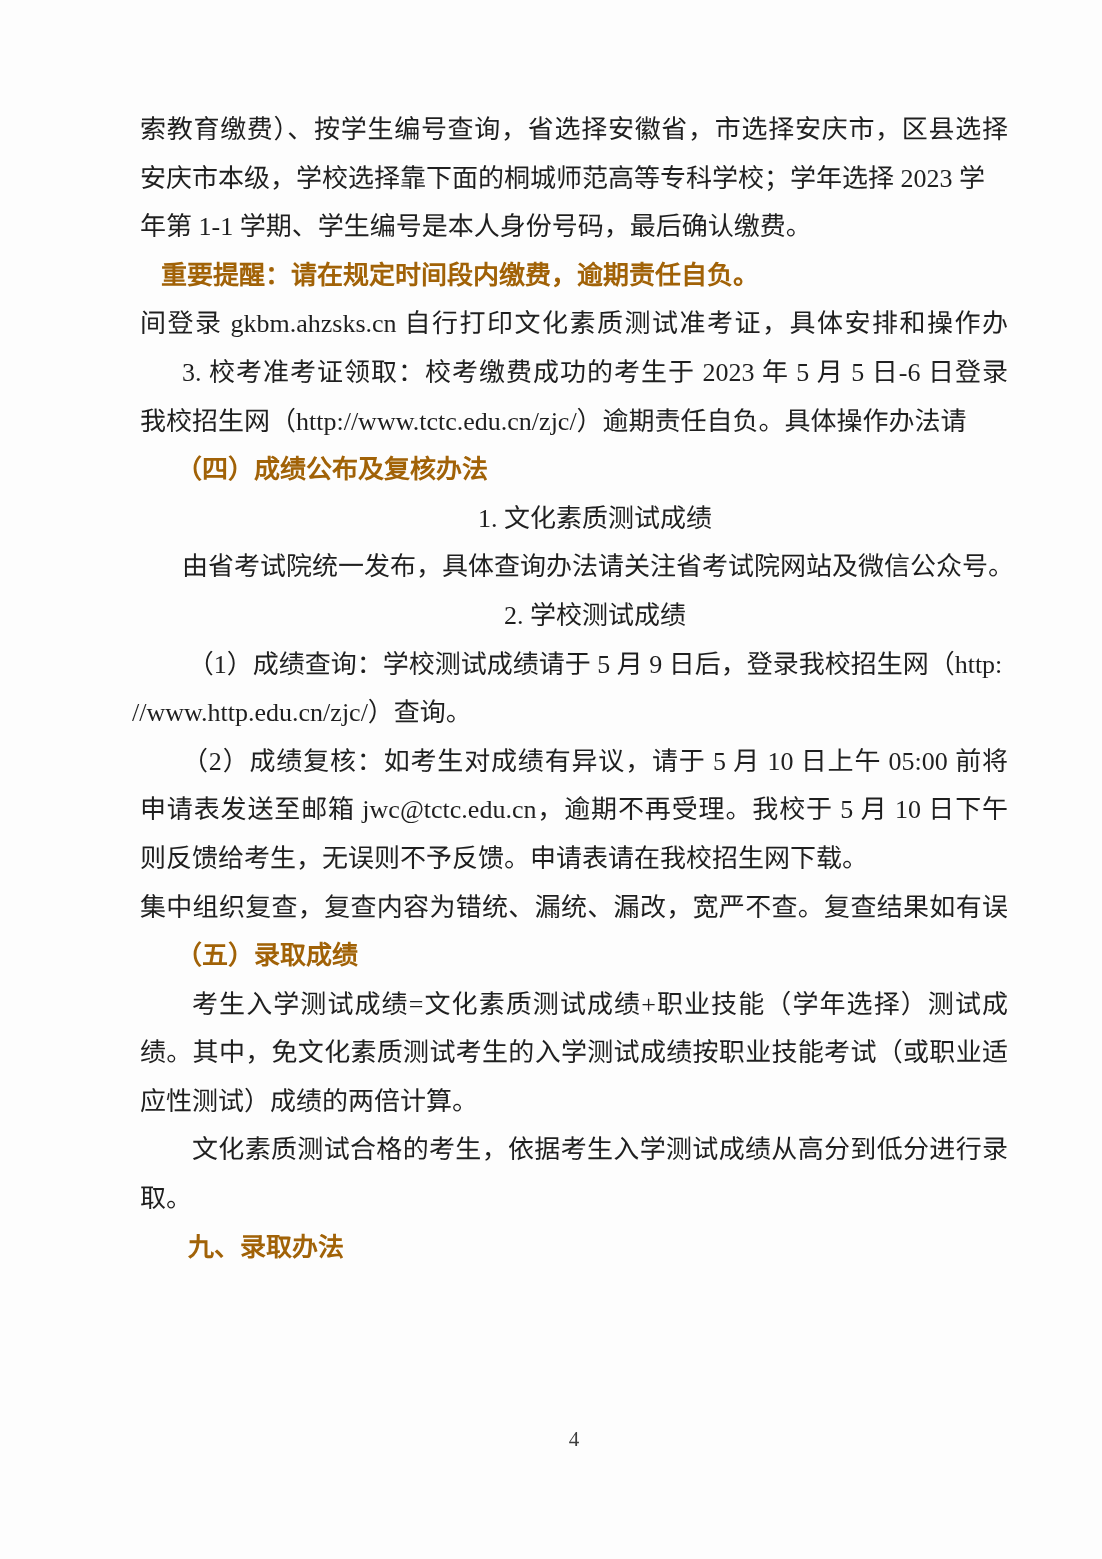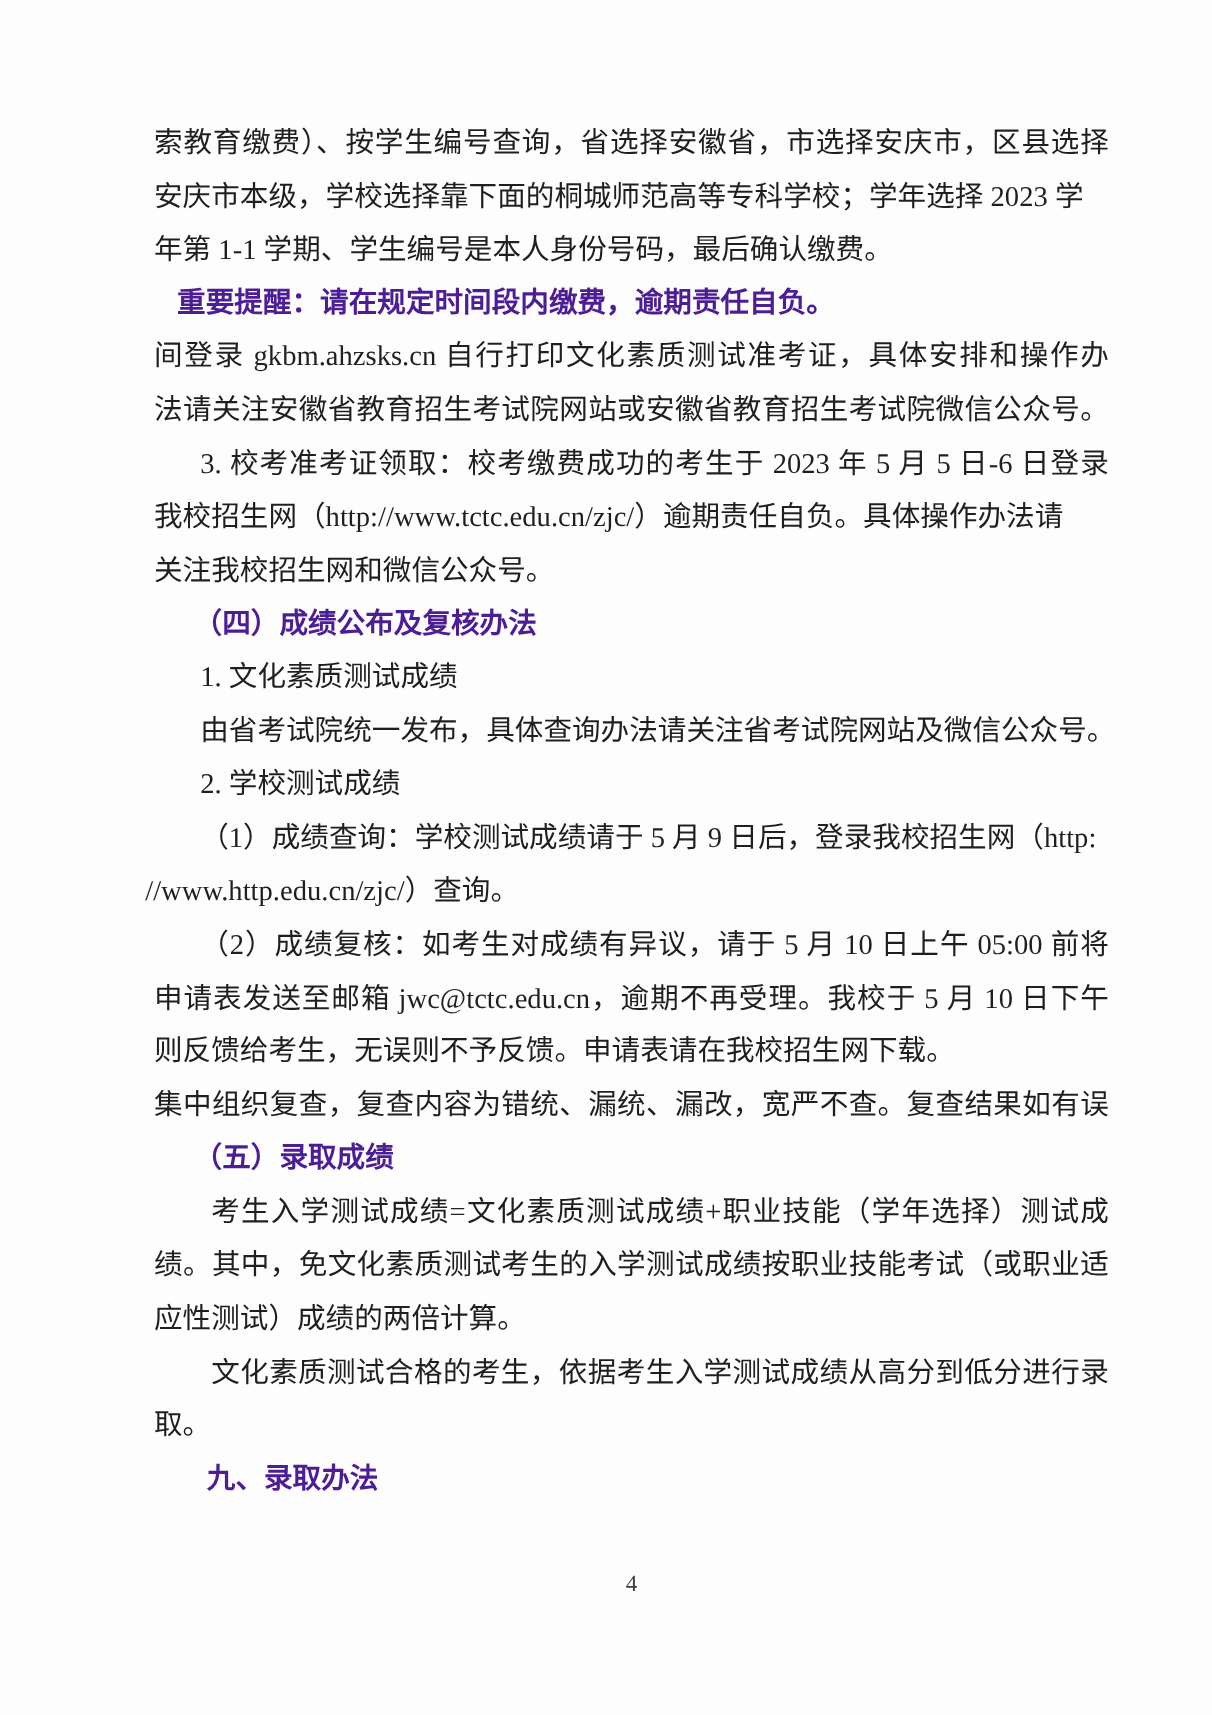--- a/index.html
+++ b/index.html
@@ -29,26 +29,26 @@
     white-space: nowrap;
     text-align: left;
   }
   .just {
     white-space: normal;
     text-align: justify;
     text-align-last: justify;
   }
   .bold {
     font-weight: bold;
-    color: #4c1d95;
+    color: #a16207;
   }
   
   .i08  { text-indent: 21px; }
   .i13  { text-indent: 36px; }
-  .i15  { text-indent: 42px; }
+  .i15  { text-indent: 42px; text-align: center; }
   .i17  { text-indent: 48px; }
   .i2   { text-indent: 52px; }
   .ineg { text-indent: -8px; }
   .pagenum {
     position: absolute;
     top: 1424px;
     left: 140px;
     width: 868px;
     height: 30px;
     line-height: 30px;
@@ -60,24 +60,22 @@
 </head>
 <body>
 
 <div class="page">
   <div class="content">
     <div class="line just">索教育缴费）、按学生编号查询，省选择安徽省，市选择安庆市，区县选择</div>
     <div class="line">安庆市本级，学校选择靠下面的桐城师范高等专科学校；学年选择 2023 学</div>
     <div class="line">年第 1-1 学期、学生编号是本人身份号码，最后确认缴费。</div>
     <div class="line bold i08">重要提醒：请在规定时间段内缴费，逾期责任自负。</div>
     <div class="line just">间登录 gkbm.ahzsks.cn 自行打印文化素质测试准考证，具体安排和操作办</div>
-    <div class="line just">法请关注安徽省教育招生考试院网站或安徽省教育招生考试院微信公众号。</div>
     <div class="line just i15">3. 校考准考证领取：校考缴费成功的考生于 2023 年 5 月 5 日-6 日登录</div>
     <div class="line">我校招生网（http://www.tctc.edu.cn/zjc/）逾期责任自负。具体操作办法请</div>
-    <div class="line">关注我校招生网和微信公众号。</div>
     <div class="line bold i13">（四）成绩公布及复核办法</div>
     <div class="line i15">1. 文化素质测试成绩</div>
     <div class="line i15">由省考试院统一发布，具体查询办法请关注省考试院网站及微信公众号。</div>
     <div class="line i15">2. 学校测试成绩</div>
     <div class="line i15">（1）成绩查询：学校测试成绩请于 5 月 9 日后，登录我校招生网（http:</div>
     <div class="line ineg">//www.http.edu.cn/zjc/）查询。</div>
     <div class="line just i15">（2）成绩复核：如考生对成绩有异议，请于 5 月 10 日上午 05:00 前将</div>
     <div class="line just">申请表发送至邮箱 jwc@tctc.edu.cn，逾期不再受理。我校于 5 月 10 日下午</div>
     <div class="line">则反馈给考生，无误则不予反馈。申请表请在我校招生网下载。</div>
     <div class="line just">集中组织复查，复查内容为错统、漏统、漏改，宽严不查。复查结果如有误</div>

